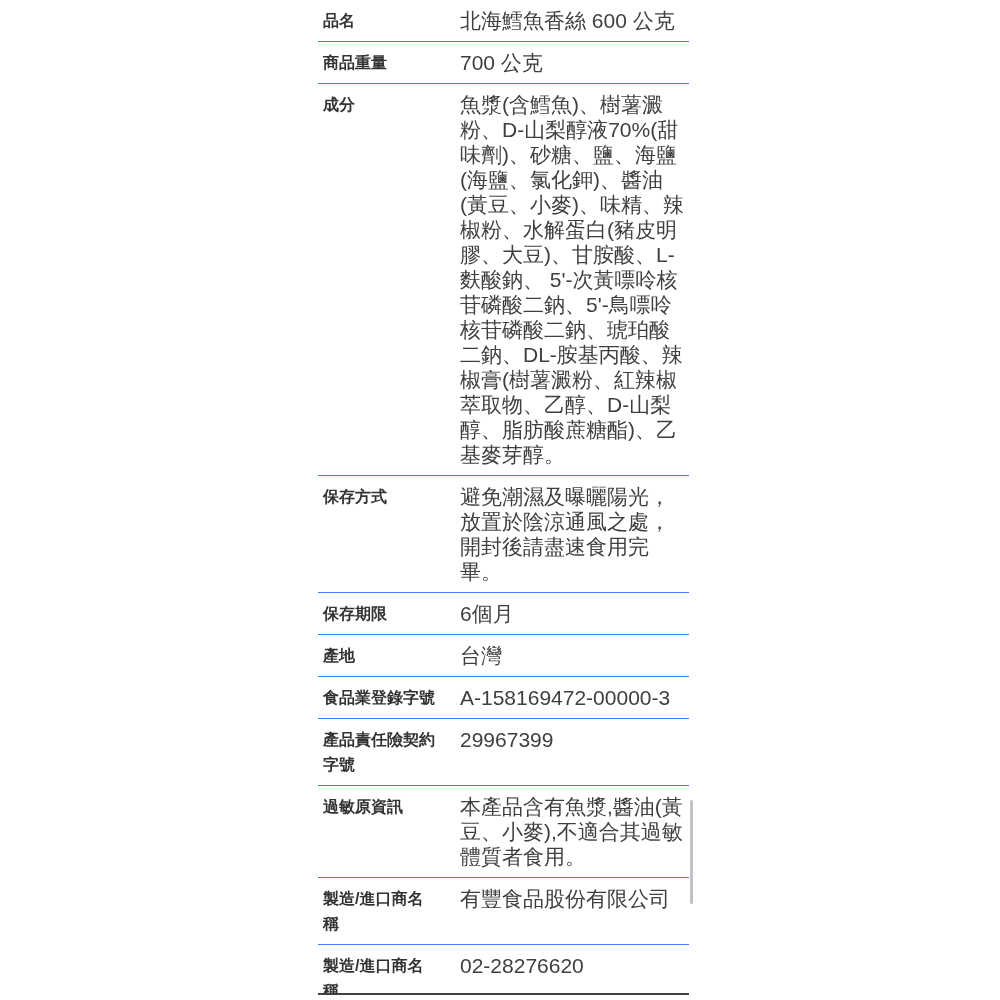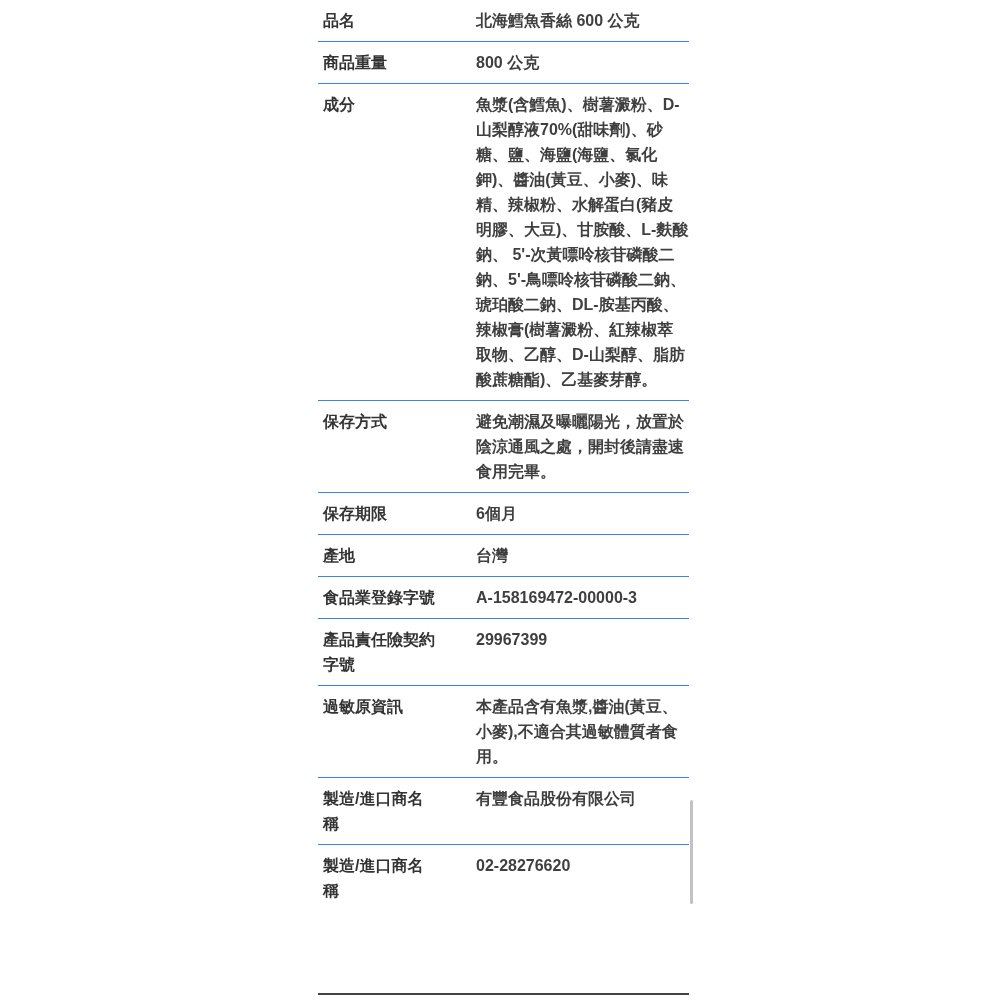--- a/index.html
+++ b/index.html
@@ -25,36 +25,35 @@
     display: flex;
     align-items: flex-start;
     padding: 8px 0;
     border-top: 1px solid #3b82f6;
     box-sizing: border-box;
   }
   .row.first { border-top: none; }
   .label {
     width: 114px;
     margin-left: 5px;
-    margin-right: 39px;
+    margin-right: 23px;
     flex: 0 0 auto;
     font-size: 16px;
     line-height: 25px;
     font-weight: bold;
     color: #333333;
     word-break: break-all;
   }
   .value {
     flex: 1 1 auto;
-    font-size: 16px;
+    font-size: 21px;
     line-height: 25px;
     color: #3f3f3f;
     word-break: break-all;
     white-space: pre-wrap;
-    font-weight: bold;
   }
   .vscroll {
     position: absolute;
     left: 690px;
     top: 800px;
     width: 3px;
     height: 104px;
     background: #c2c2c2;
     border-radius: 2px;
   }
@@ -64,21 +63,21 @@
 
 <div class="spec-table">
 
   <div class="row first">
     <div class="label">品名</div>
     <div class="value">北海鱈魚香絲 600 公克</div>
   </div>
 
   <div class="row">
     <div class="label">商品重量</div>
-    <div class="value">800 公克</div>
+    <div class="value">700 公克</div>
   </div>
 
   <div class="row">
     <div class="label">成分</div>
     <div class="value">魚漿(含鱈魚)、樹薯澱粉、D-山梨醇液70%(甜味劑)、砂糖、鹽、海鹽(海鹽、氯化鉀)、醬油(黃豆、小麥)、味精、辣椒粉、水解蛋白(豬皮明膠、大豆)、甘胺酸、L-麩酸鈉、 5'-次黃嘌呤核苷磷酸二鈉、5'-鳥嘌呤核苷磷酸二鈉、琥珀酸二鈉、DL-胺基丙酸、辣椒膏(樹薯澱粉、紅辣椒萃取物、乙醇、D-山梨醇、脂肪酸蔗糖酯)、乙基麥芽醇。</div>
   </div>
 
   <div class="row">
     <div class="label">保存方式</div>
     <div class="value">避免潮濕及曝曬陽光，放置於陰涼通風之處，開封後請盡速食用完畢。</div>

